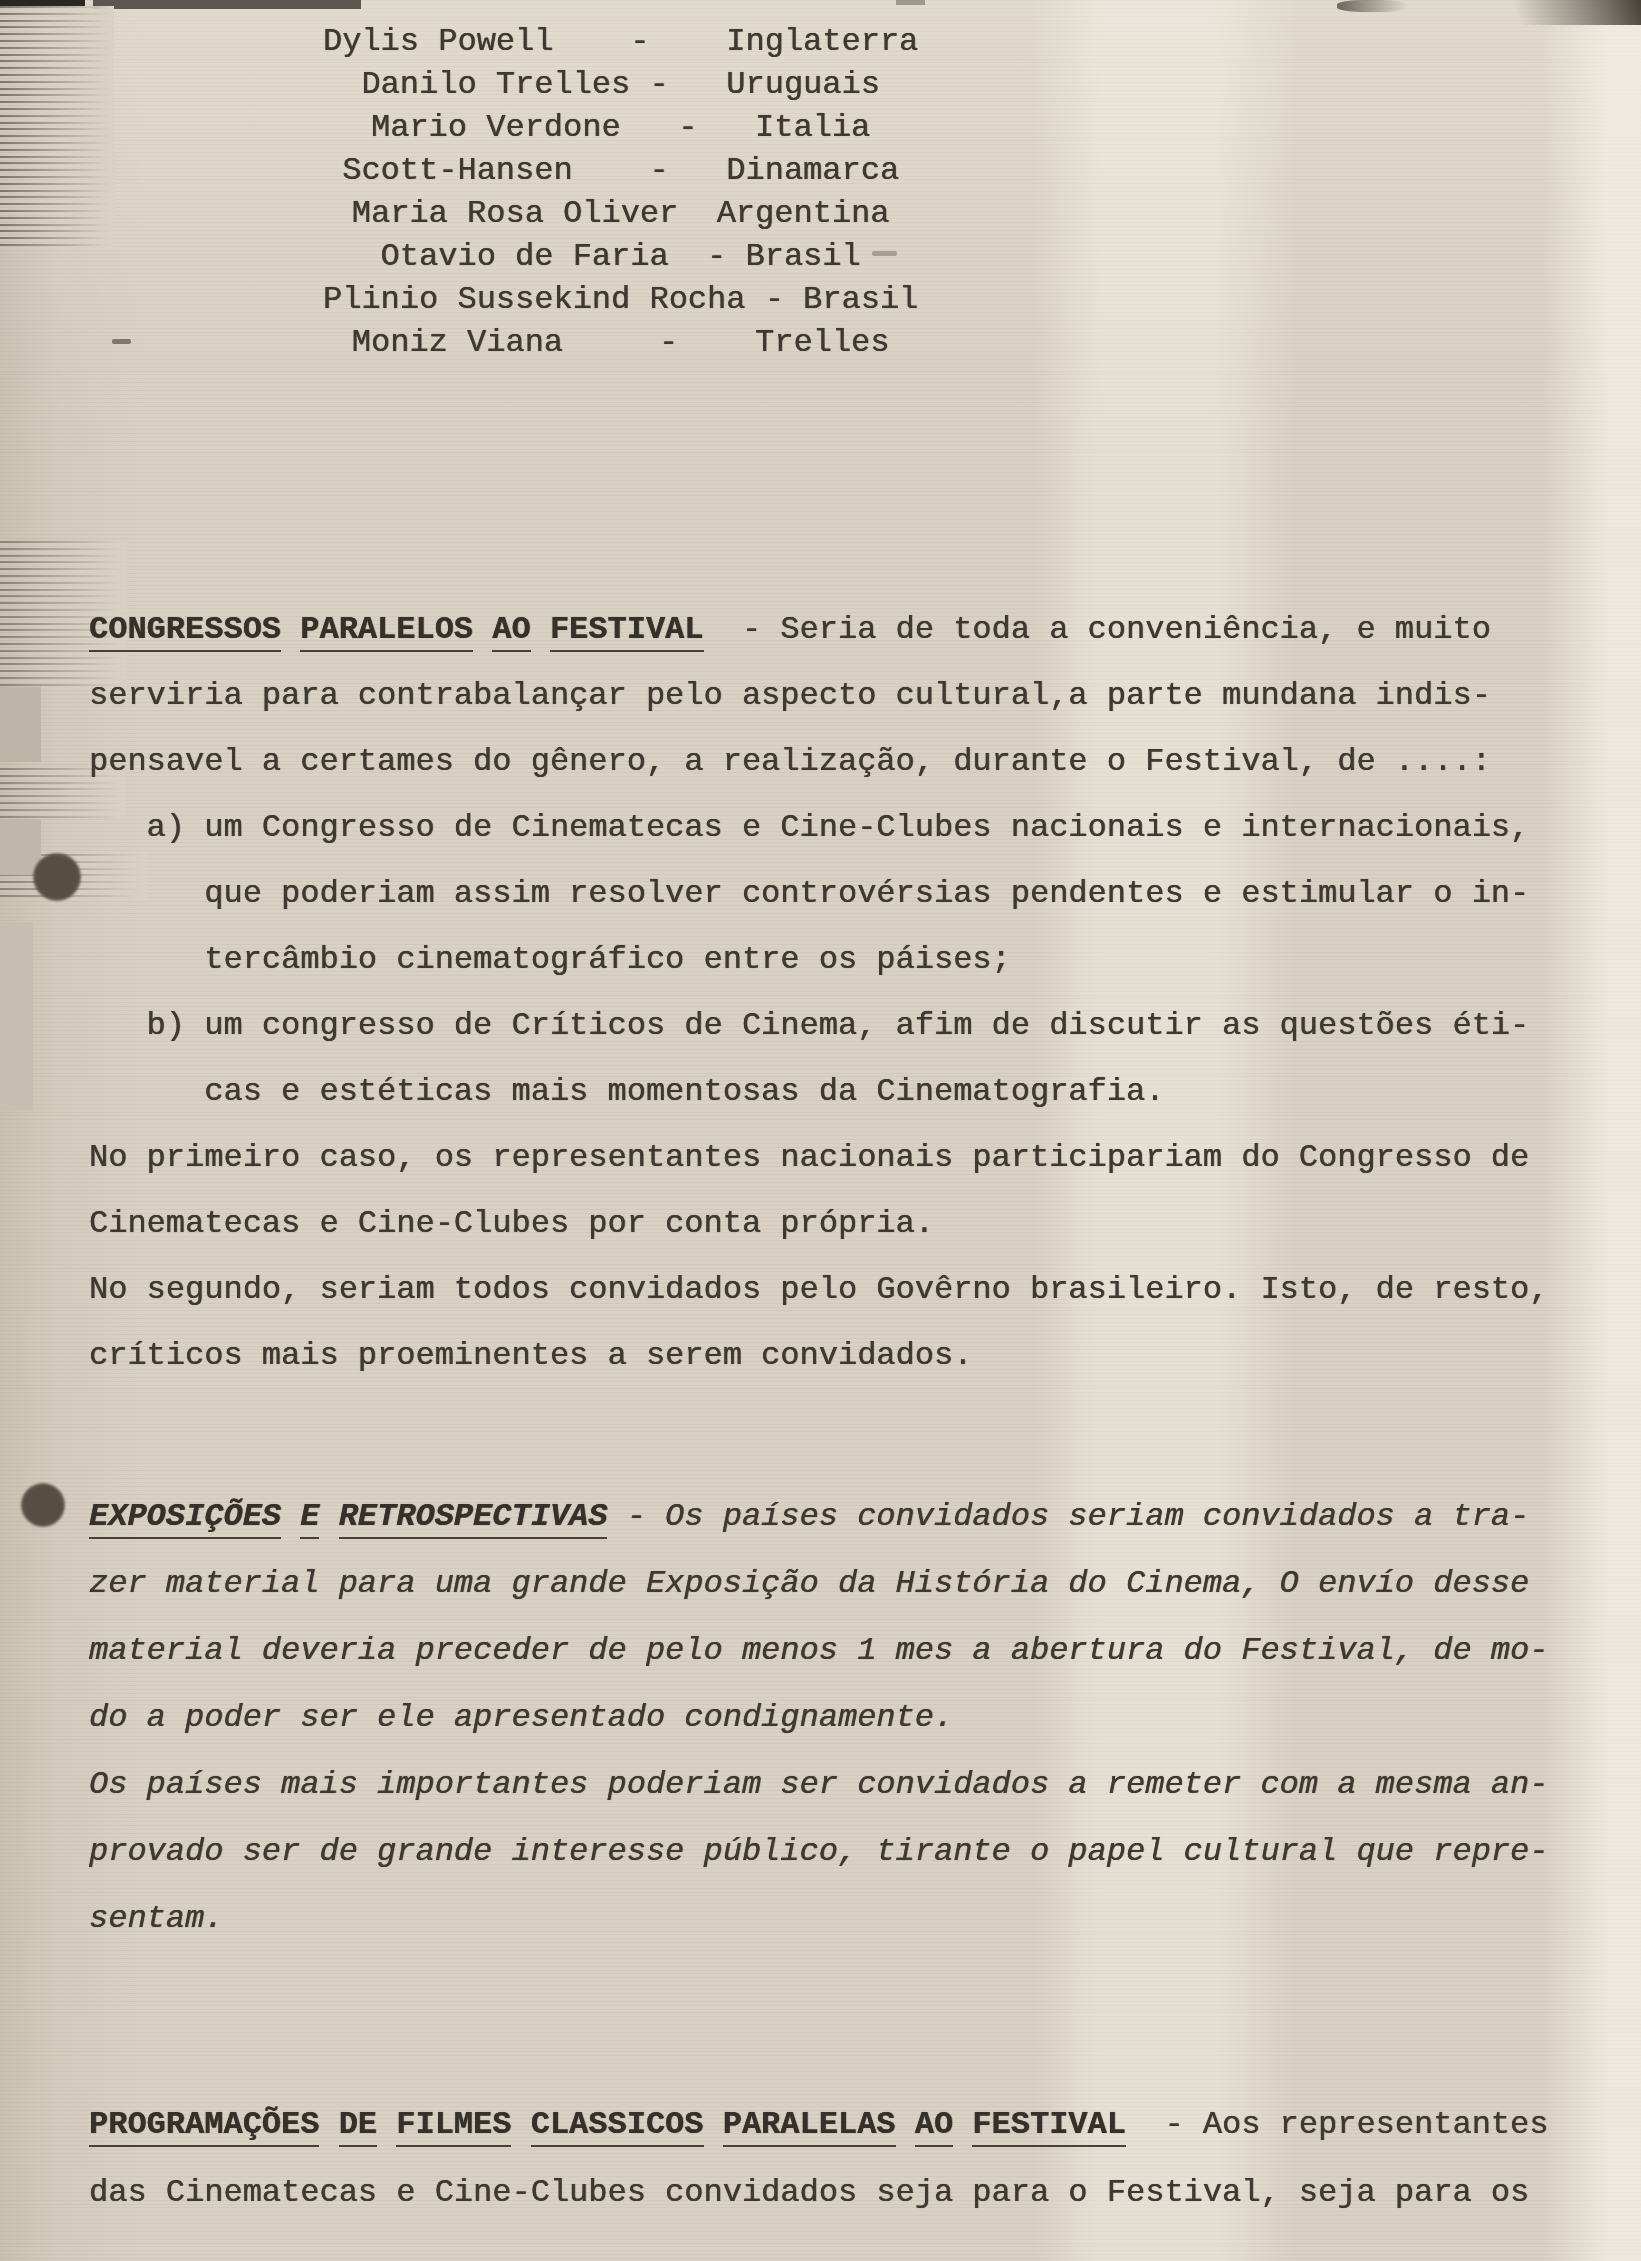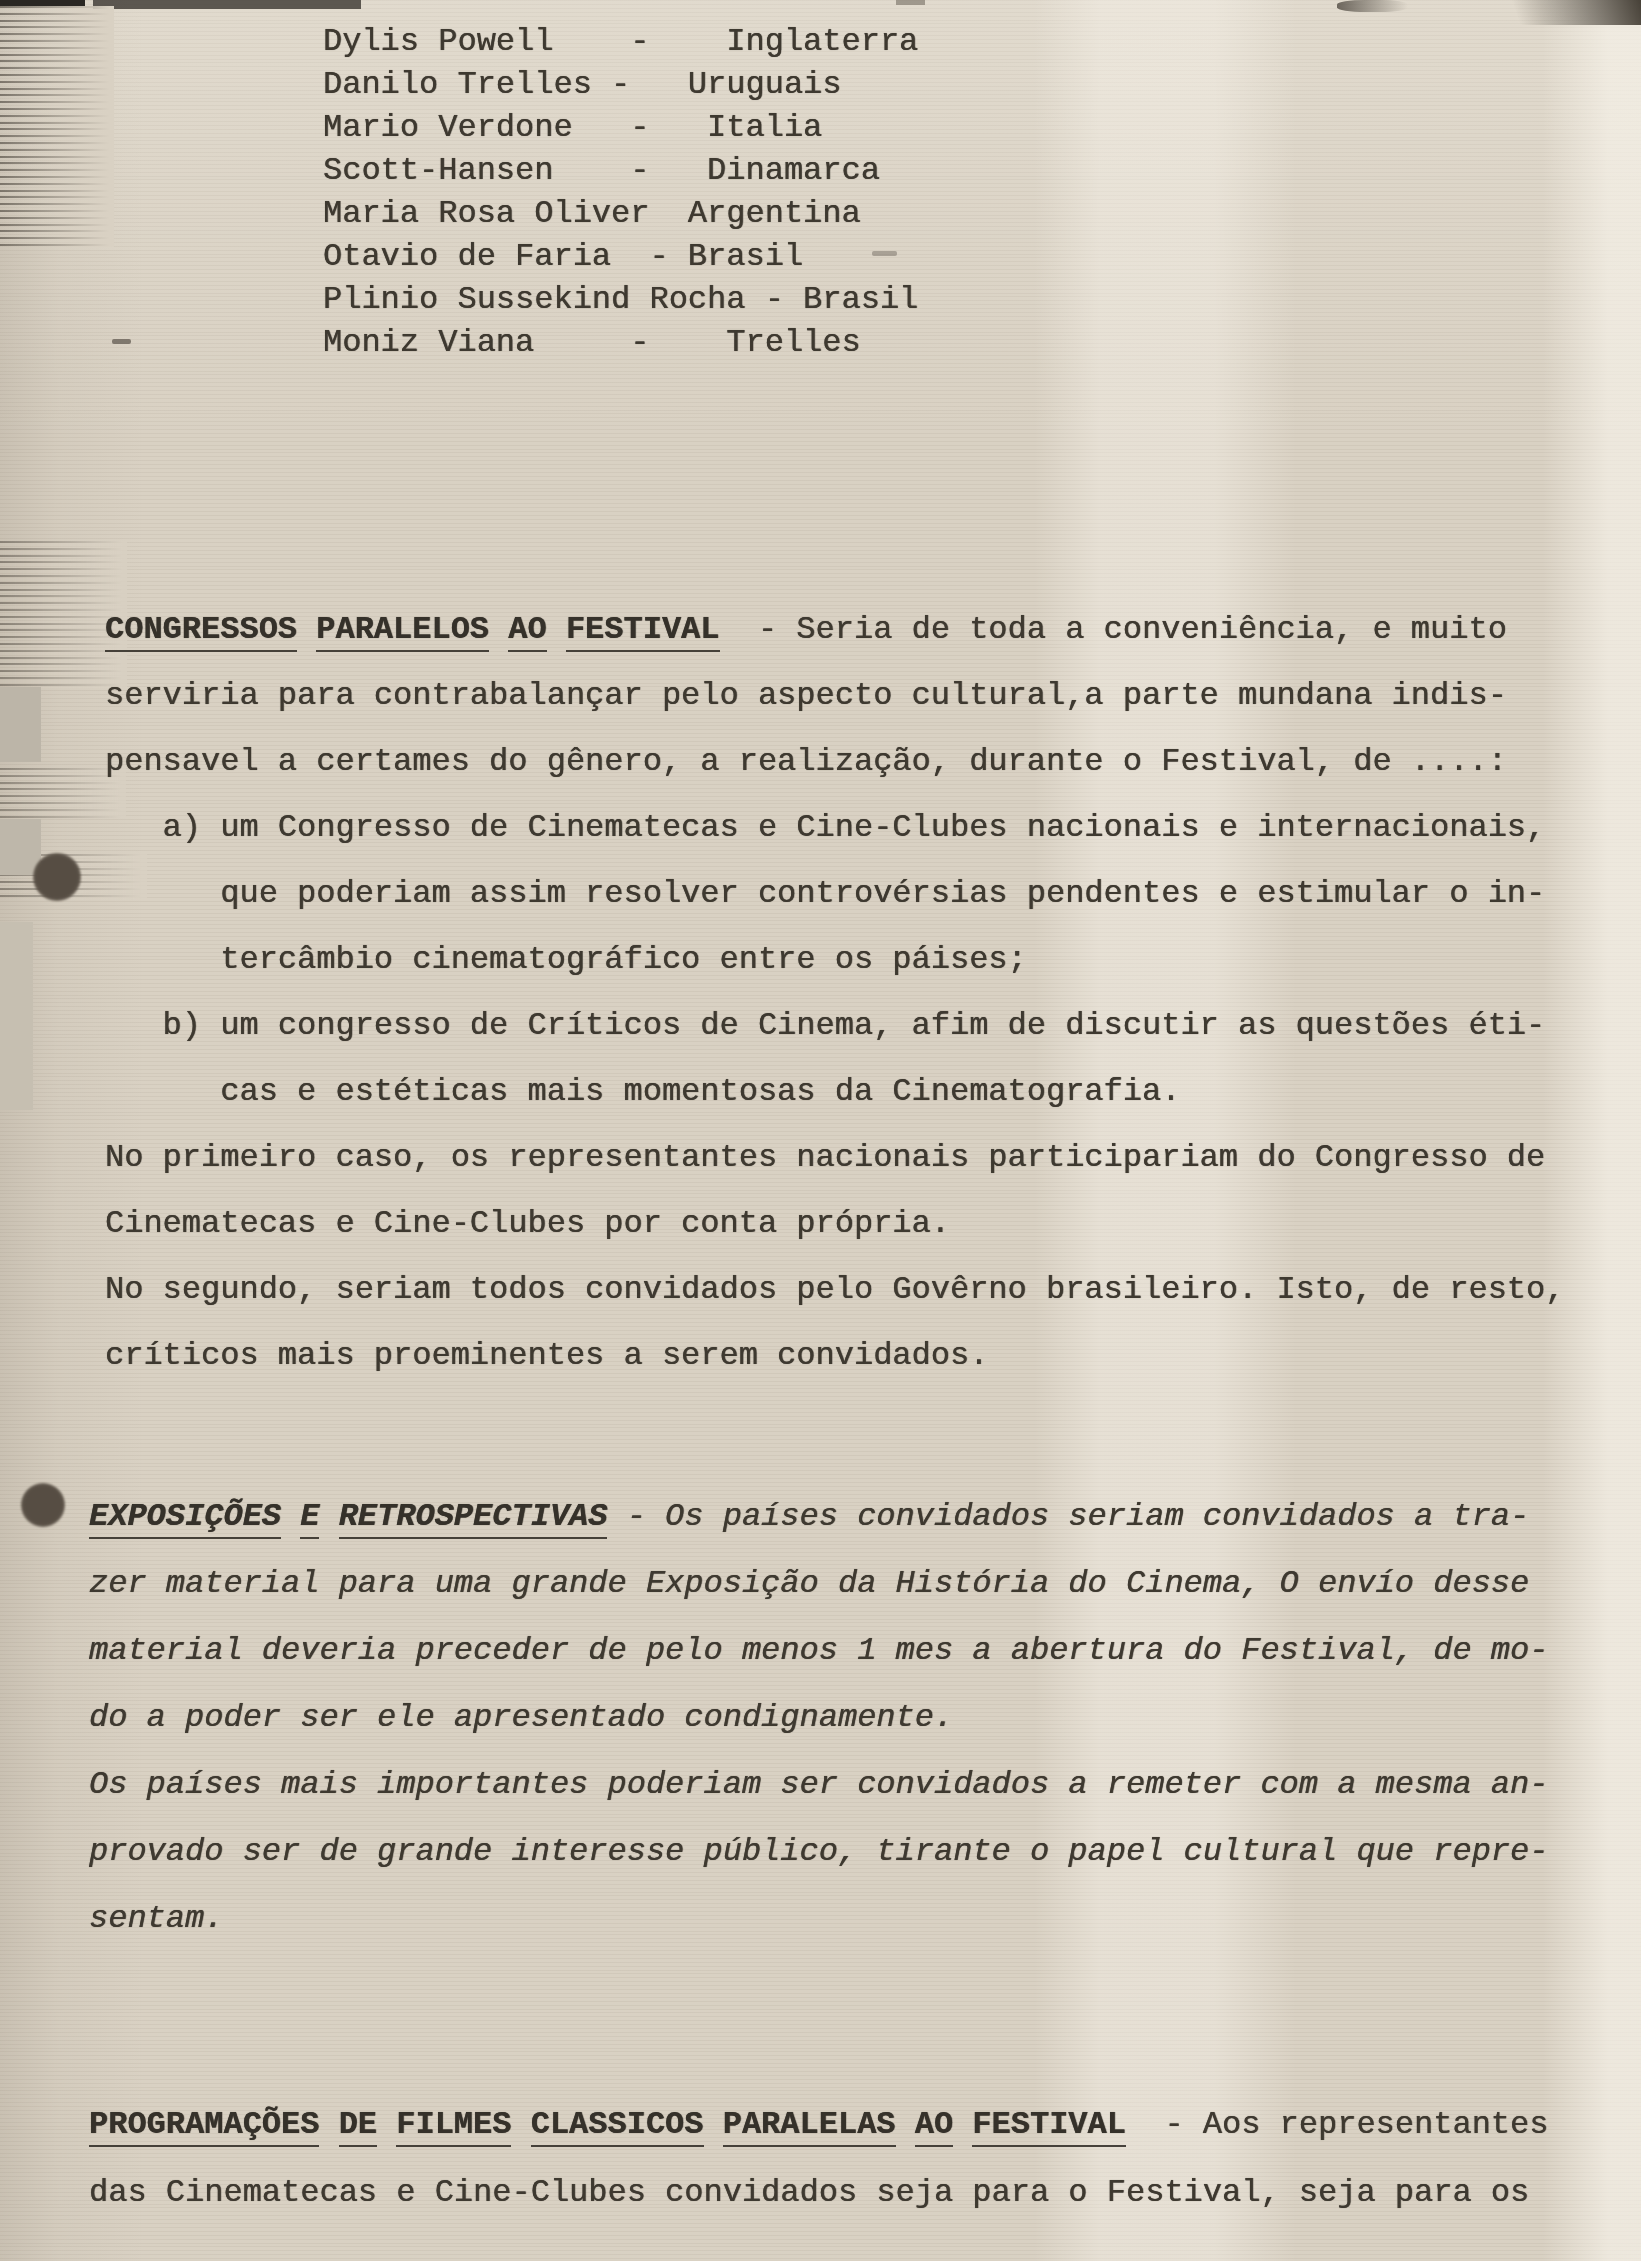--- a/index.html
+++ b/index.html
@@ -18,23 +18,23 @@
       repeating-linear-gradient(180deg, rgba(124,111,94,0.085) 0px, rgba(124,111,94,0.085) 1px, transparent 1px, transparent 3.9px),
       #d9d1c3;
   }
   
   .lrow,.bl{
     white-space:pre;
     font-size:32px;
     text-shadow:0 0 0.7px rgba(48,43,36,0.85), 0.7px 0.4px 0.6px rgba(48,43,36,0.35);
   }
   #name-list{position:absolute;left:323px;top:20px;}
-  .lrow{line-height:43px;}
+  .lrow{line-height:43px;text-align:center;}
   .section{position:absolute;left:89px;}
-  .s0{top:597px;margin-left:16px;}  .s0 .bl{line-height:66px;}
+  .s0{top:597px;}  .s0 .bl{line-height:66px;}
   .s1{top:1483px;} .s1 .bl{line-height:67px;font-style:italic;}
   .s2{top:2091px;} .s2 .bl{line-height:68px;}
   .uw{font-weight:700;color:#35312a;border-bottom:2.9px solid rgba(53,49,42,0.9);padding-bottom:1.9px;}
   
   .art{position:absolute;pointer-events:none;}
   .bar-black{left:0;top:0;width:85px;height:5.8px;background:#2a2723;}
   .bar-gray{left:93px;top:0;width:268px;height:8.7px;background:#44403a;opacity:.85;}
   .mark-top{left:896px;top:0;width:29px;height:4.8px;background:#6a6258;opacity:.55;}
   .tr-streak{left:1337px;top:0;width:71px;height:11.6px;border-radius:40%;
     background:linear-gradient(90deg, rgba(70,64,56,0.75), rgba(70,64,56,0));}

